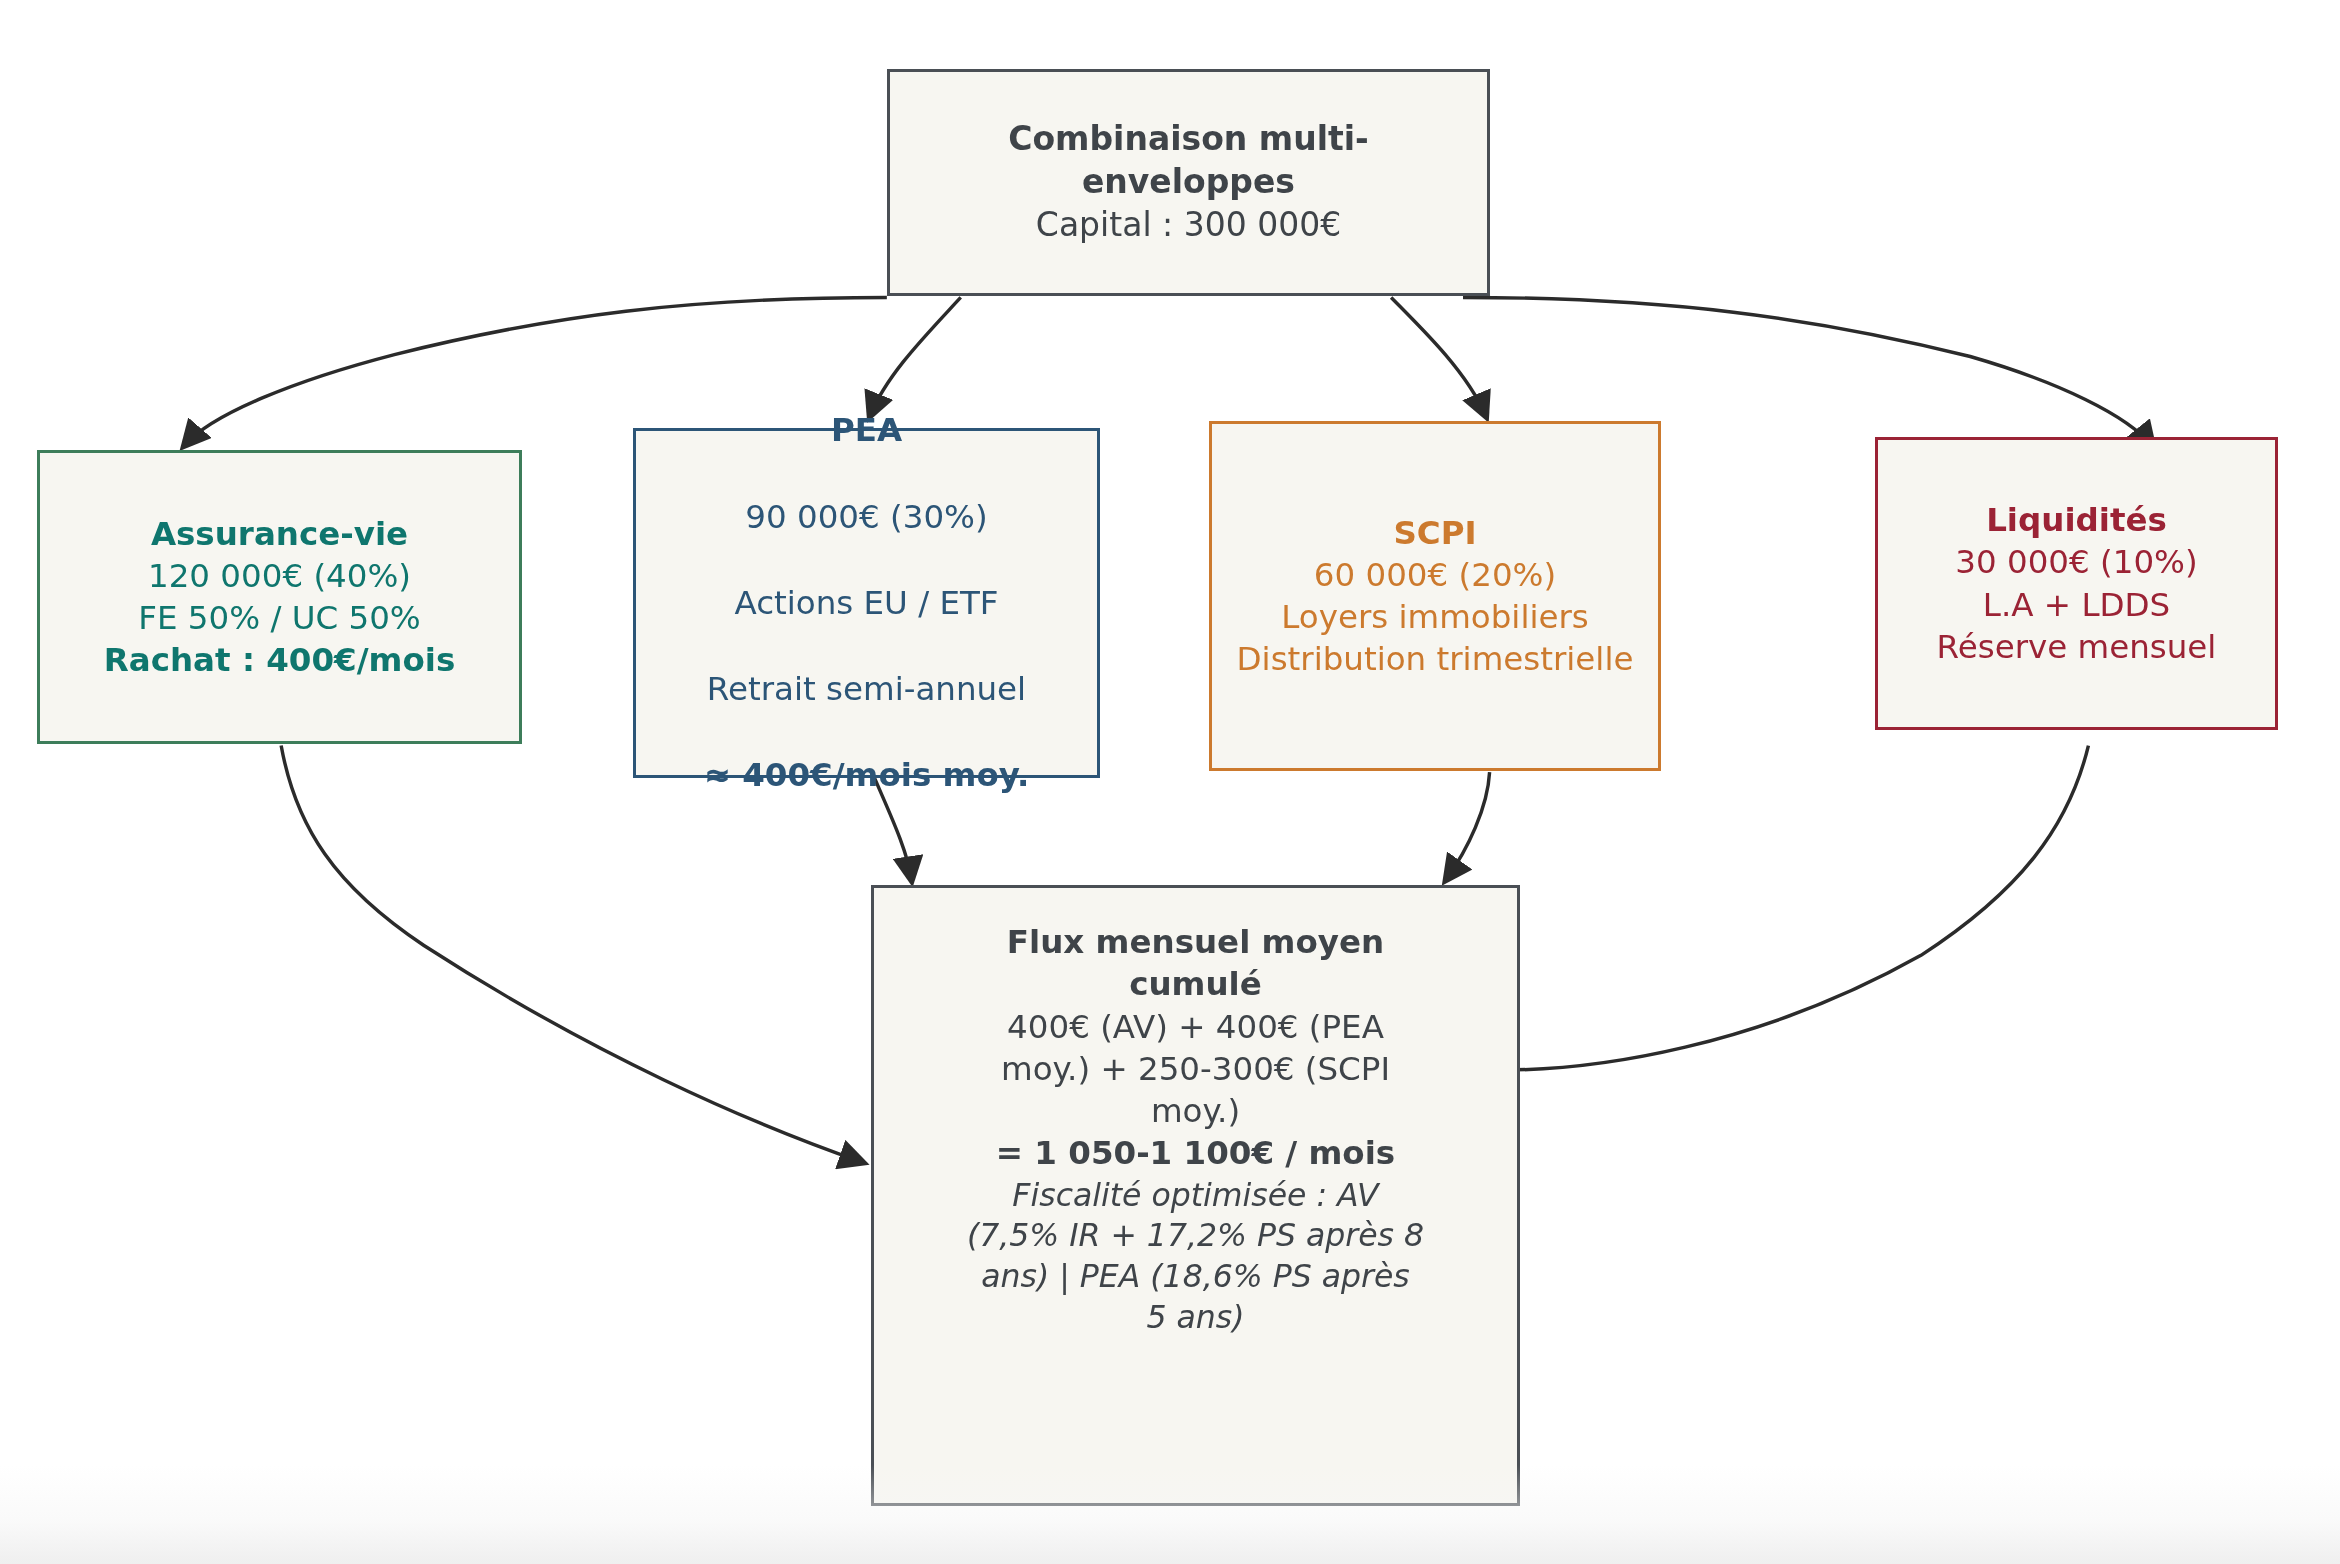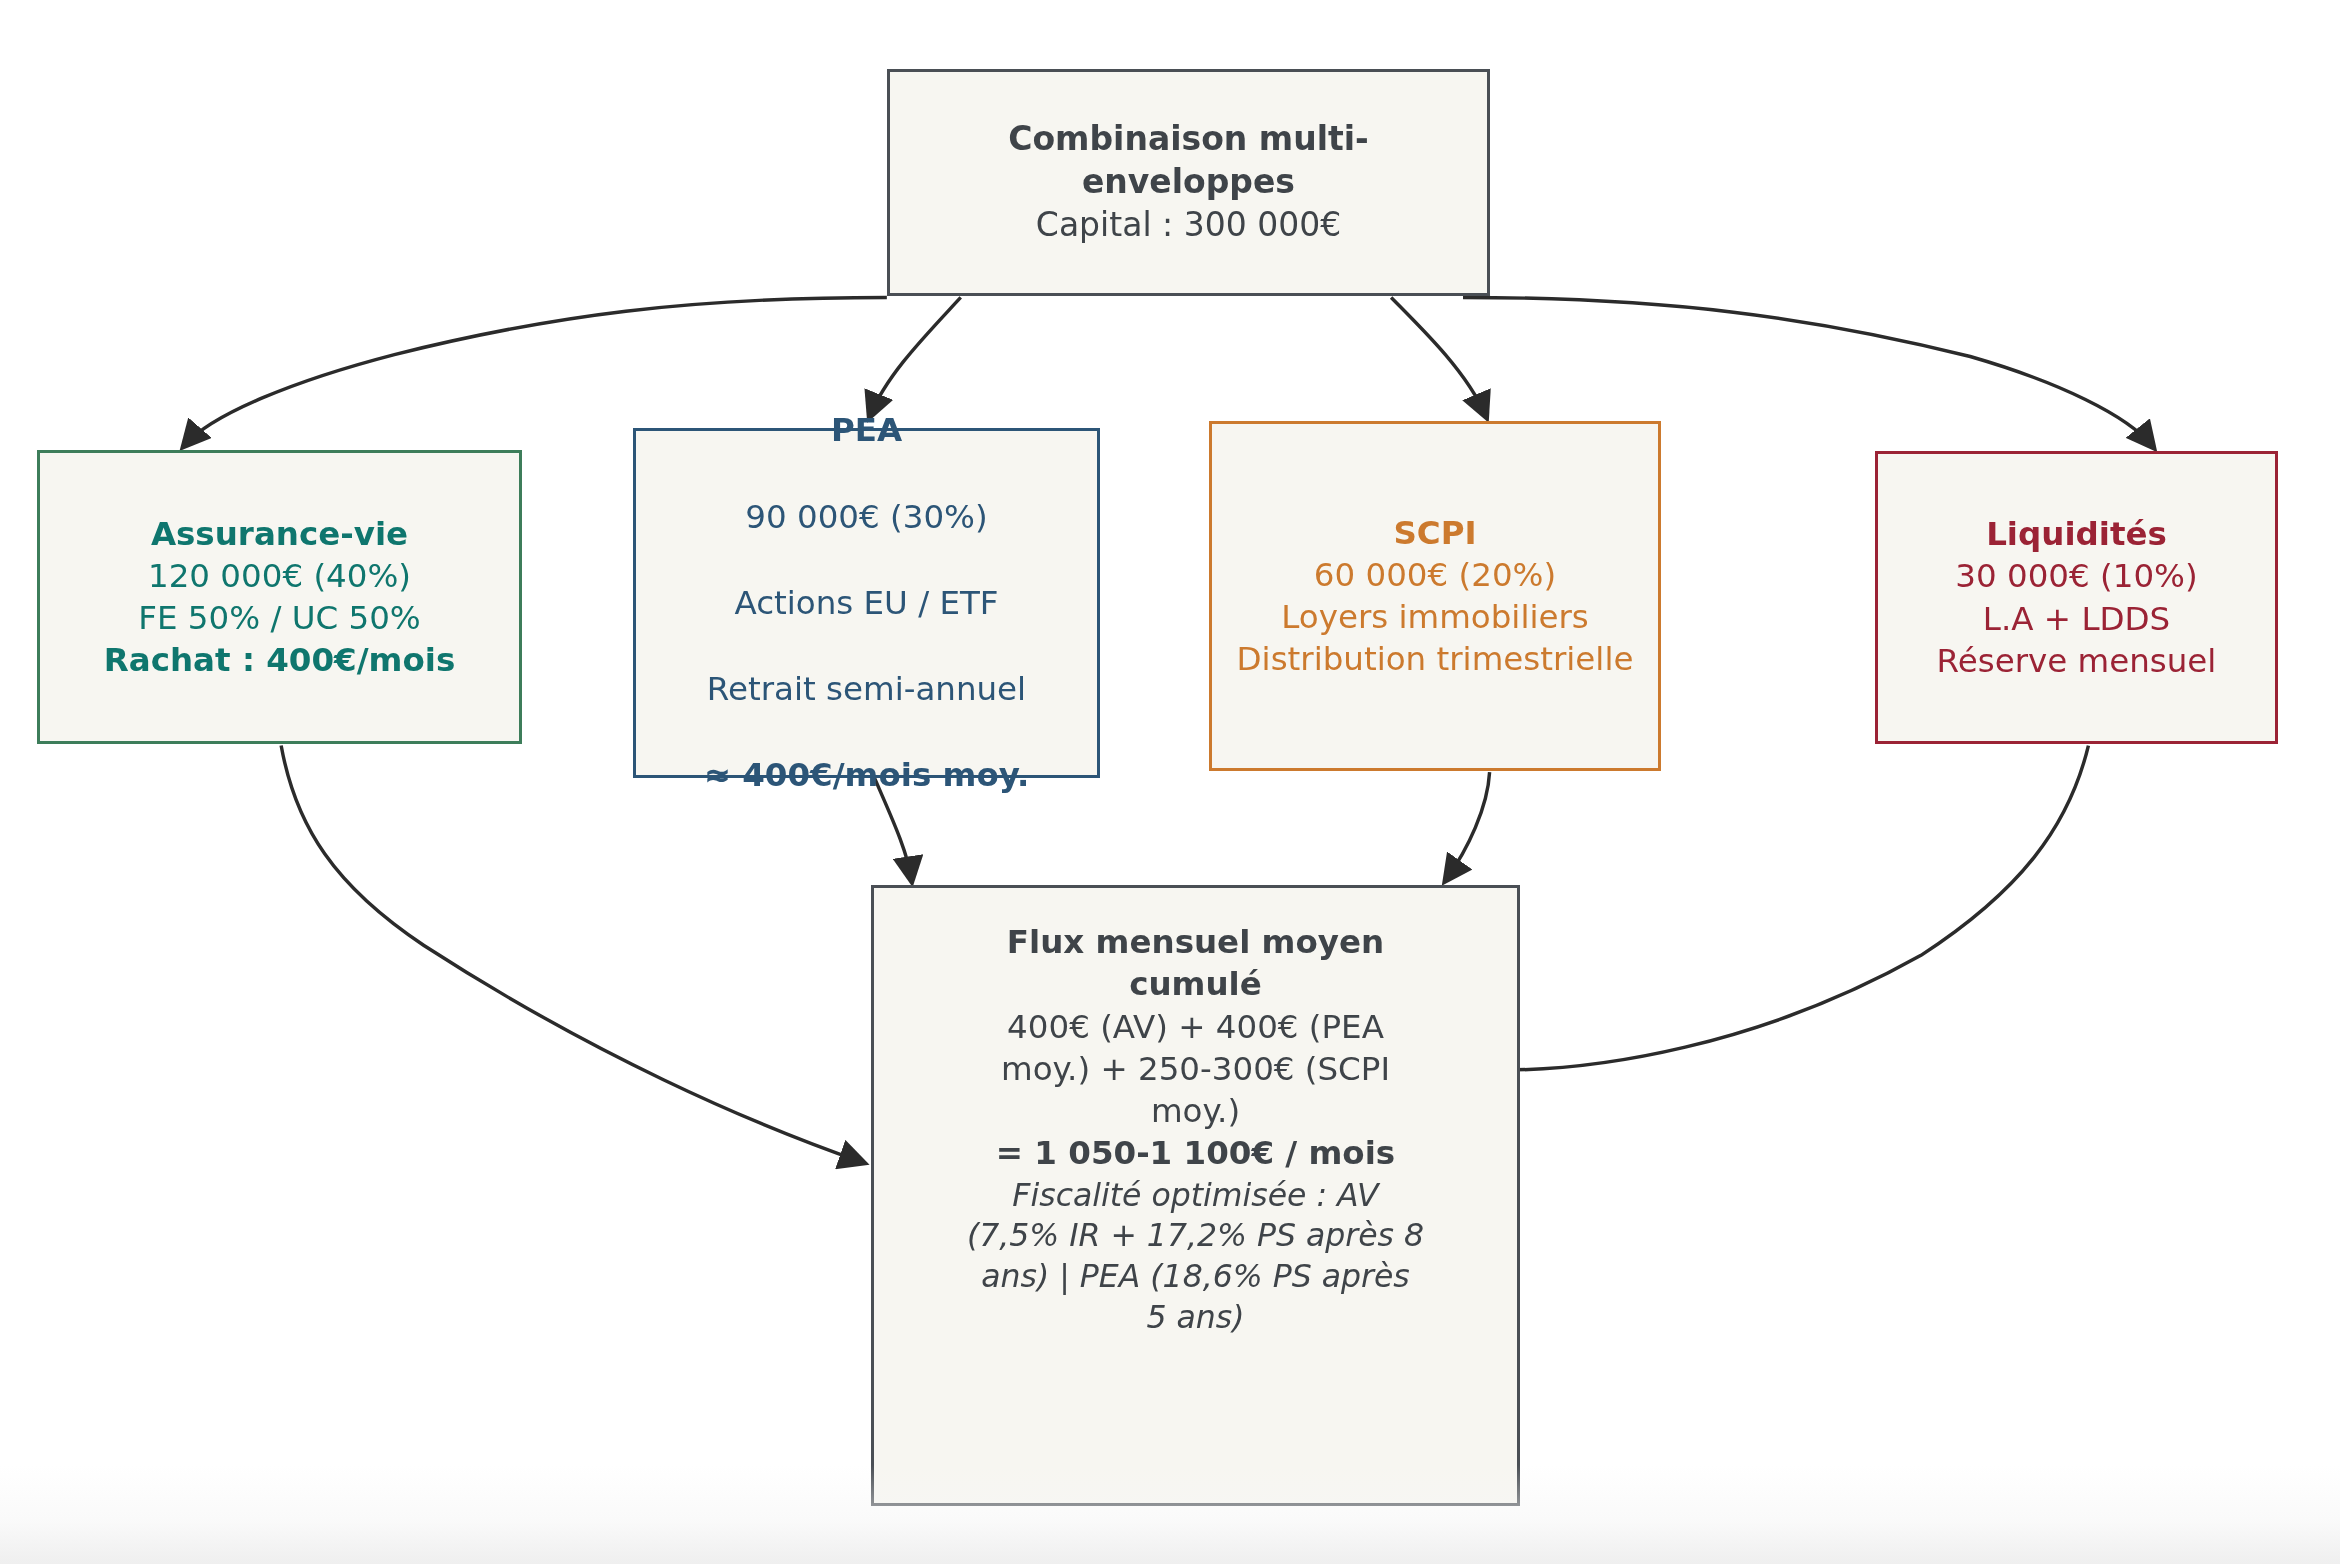--- a/index.html
+++ b/index.html
@@ -75,21 +75,21 @@
     left:1209px;top:421px;width:452px;height:350px;
     border:3.9px solid #cc7a2e;
     color:#cc7a2e;
   }
   #node-scpi .t{font-size:32.5px;font-weight:bold;}
   #node-scpi .s{font-size:32.5px;font-weight:normal;}
   #node-scpi .b{font-size:32.5px;font-weight:bold;}
 
   
   #node-liq{
-    left:1875px;top:451px;width:403px;height:293px;
+    left:1875px;top:437px;width:403px;height:293px;
     border:3.9px solid #9b2335;
     color:#9b2335;
   }
   #node-liq .t{font-size:32.5px;font-weight:bold;}
   #node-liq .s{font-size:32.5px;font-weight:normal;}
 </style>
 </head>
 <body>
 
 <div id="stage">

